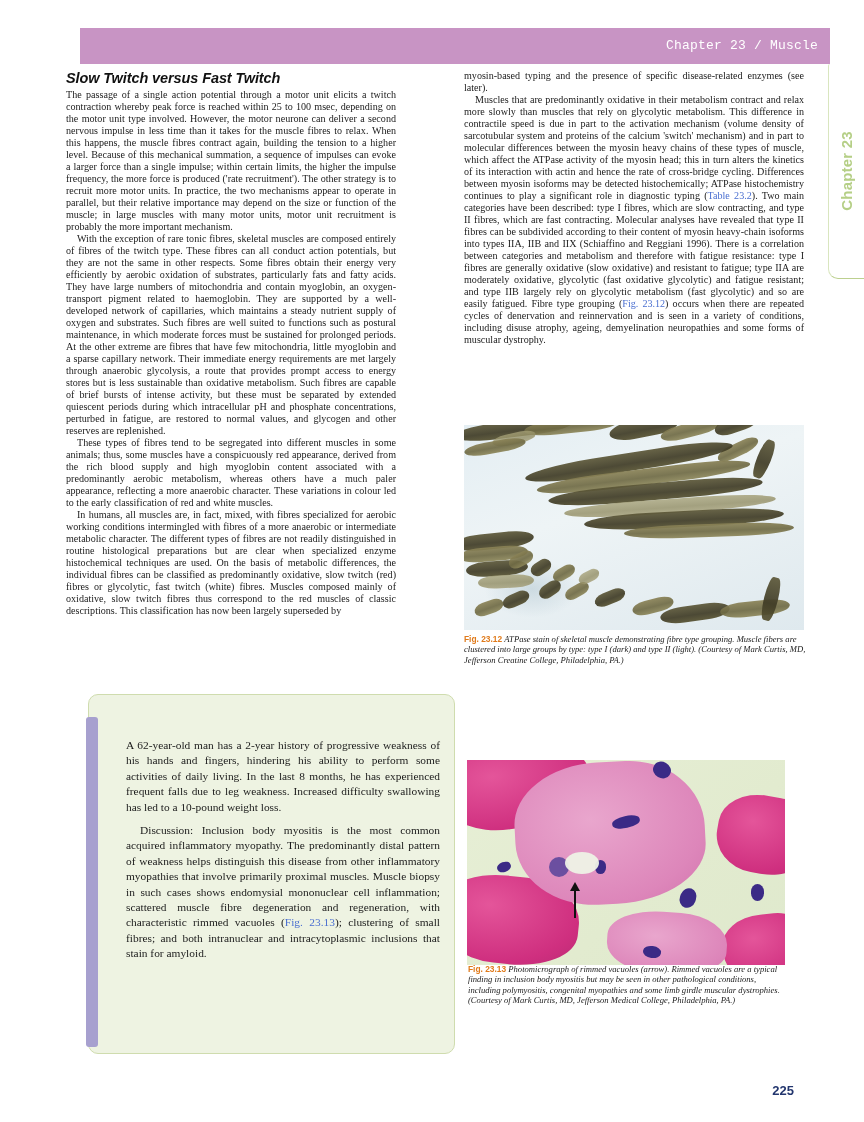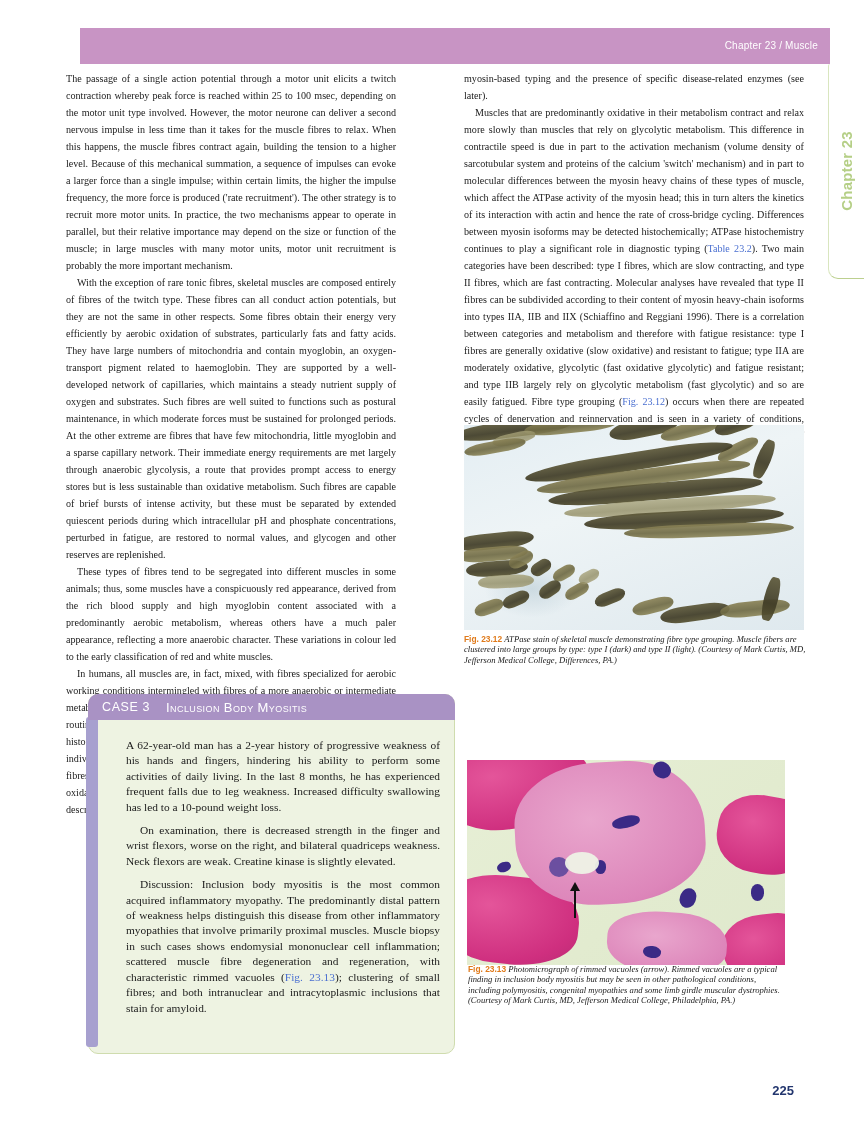--- a/index.html
+++ b/index.html
@@ -28,23 +28,23 @@
     width: 750px;
     height: 36px;
     background: #c894c4;
   }
   .header-title {
     position: absolute;
     right: 12px;
     top: 50%;
     transform: translateY(-52%);
     color: #ffffff;
-    font-size: 10px;
+    font-size: 13px;
     letter-spacing: 0.2px;
-    font-family: Liberation Sans, sans-serif;
+    font-family: Liberation Mono, monospace;
     white-space: nowrap;
   }
 
   
   .chapter-tab {
     position: absolute;
     left: 828px;
     top: 64px;
     width: 36px;
     height: 214px;
@@ -86,21 +86,21 @@
     font-style: italic;
     font-weight: bold;
     font-size: 14.5px;
     color: #111;
     margin: 0 0 3px 0;
     letter-spacing: -0.1px;
   }
   p.body {
     margin: 0;
     font-size: 10.1px;
-    line-height: 17px;
+    line-height: 12px;
     text-align: justify;
     text-justify: inter-word;
     hyphens: none;
   }
   p.body.indent { text-indent: 11px; }
   .xref { color: #4a6fd0; }
 
   
   .fig-12 {
     position: absolute;
@@ -268,20 +268,21 @@
 
   <div class="header-band">
     <div class="header-title">Chapter 23 / Muscle</div>
   </div>
 
   <div class="chapter-tab">
     <div class="chapter-tab-label">Chapter 23</div>
   </div>
 
   <div class="col col-left">
+    <h2 class="section-head">Slow Twitch versus Fast Twitch</h2>
     <p class="body">The passage of a single action potential through a motor unit elicits a twitch contraction whereby peak force is reached within 25 to 100 msec, depending on the motor unit type involved. However, the motor neurone can deliver a second nervous impulse in less time than it takes for the muscle fibres to relax. When this happens, the muscle fibres contract again, building the tension to a higher level. Because of this mechanical summation, a sequence of impulses can evoke a larger force than a single impulse; within certain limits, the higher the impulse frequency, the more force is produced ('rate recruitment'). The other strategy is to recruit more motor units. In practice, the two mechanisms appear to operate in parallel, but their relative importance may depend on the size or function of the muscle; in large muscles with many motor units, motor unit recruitment is probably the more important mechanism.</p>
     <p class="body indent">With the exception of rare tonic fibres, skeletal muscles are composed entirely of fibres of the twitch type. These fibres can all conduct action potentials, but they are not the same in other respects. Some fibres obtain their energy very efficiently by aerobic oxidation of substrates, particularly fats and fatty acids. They have large numbers of mitochondria and contain myoglobin, an oxygen-transport pigment related to haemoglobin. They are supported by a well-developed network of capillaries, which maintains a steady nutrient supply of oxygen and substrates. Such fibres are well suited to functions such as postural maintenance, in which moderate forces must be sustained for prolonged periods. At the other extreme are fibres that have few mitochondria, little myoglobin and a sparse capillary network. Their immediate energy requirements are met largely through anaerobic glycolysis, a route that provides prompt access to energy stores but is less sustainable than oxidative metabolism. Such fibres are capable of brief bursts of intense activity, but these must be separated by extended quiescent periods during which intracellular pH and phosphate concentrations, perturbed in fatigue, are restored to normal values, and glycogen and other reserves are replenished.</p>
     <p class="body indent">These types of fibres tend to be segregated into different muscles in some animals; thus, some muscles have a conspicuously red appearance, derived from the rich blood supply and high myoglobin content associated with a predominantly aerobic metabolism, whereas others have a much paler appearance, reflecting a more anaerobic character. These variations in colour led to the early classification of red and white muscles.</p>
     <p class="body indent">In humans, all muscles are, in fact, mixed, with fibres specialized for aerobic working conditions intermingled with fibres of a more anaerobic or intermediate metabolic character. The different types of fibres are not readily distinguished in routine histological preparations but are clear when specialized enzyme histochemical techniques are used. On the basis of metabolic differences, the individual fibres can be classified as predominantly oxidative, slow twitch (red) fibres or glycolytic, fast twitch (white) fibres. Muscles composed mainly of oxidative, slow twitch fibres thus correspond to the red muscles of classic descriptions. This classification has now been largely superseded by</p>
   </div>
 
   <div class="col col-right">
     <p class="body">myosin-based typing and the presence of specific disease-related enzymes (see later).</p>
     <p class="body indent" id="rc-rich"><span>Muscles that are predominantly oxidative in their metabolism contract and relax more slowly than muscles that rely on glycolytic metabolism. This difference in contractile speed is due in part to the activation mechanism (volume density of sarcotubular system and proteins of the calcium 'switch' mechanism) and in part to molecular differences between the myosin heavy chains of these types of muscle, which affect the ATPase activity of the myosin head; this in turn alters the kinetics of its interaction with actin and hence the rate of cross-bridge cycling. Differences between myosin isoforms may be detected histochemically; ATPase histochemistry continues to play a significant role in diagnostic typing (</span><span class="xref">Table 23.2</span><span>). Two main categories have been described: type I fibres, which are slow contracting, and type II fibres, which are fast contracting. Molecular analyses have revealed that type II fibres can be subdivided according to their content of myosin heavy-chain isoforms into types IIA, IIB and IIX (Schiaffino and Reggiani 1996). There is a correlation between categories and metabolism and therefore with fatigue resistance: type I fibres are generally oxidative (slow oxidative) and resistant to fatigue; type IIA are moderately oxidative, glycolytic (fast oxidative glycolytic) and fatigue resistant; and type IIB largely rely on glycolytic metabolism (fast glycolytic) and so are easily fatigued. Fibre type grouping (</span><span class="xref">Fig. 23.12</span><span>) occurs when there are repeated cycles of denervation and reinnervation and is seen in a variety of conditions, including disuse atrophy, ageing, demyelination neuropathies and some forms of muscular dystrophy.</span></p>
   </div>
@@ -317,33 +318,28 @@
     <div class="fiber" style="left:10px;  top:176px; width:30px;  height:13px; transform:rotate(-20deg);"></div>
     <div class="fiber dark" style="left:130px; top:166px; width:32px;  height:13px; transform:rotate(-22deg);"></div>
     <div class="fiber" style="left:168px; top:174px; width:42px;  height:14px; transform:rotate(-14deg);"></div>
     <div class="fiber dark" style="left:196px; top:180px; width:70px;  height:16px; transform:rotate(-8deg);"></div>
     <div class="fiber" style="left:256px; top:176px; width:70px;  height:15px; transform:rotate(-6deg);"></div>
     <div class="fiber dark" style="left:300px; top:152px; width:14px;  height:44px; transform:rotate(14deg);"></div>
   </div>
 
   <div class="fig-caption cap-12">
     <span class="fig-num">Fig. 23.12</span>
-    <span>ATPase stain of skeletal muscle demonstrating fibre type grouping. Muscle fibers are clustered into large groups by type: type I (dark) and type II (light). (Courtesy of Mark Curtis, MD, Jefferson Medical College, Differences, PA.)</span>
+    <span>ATPase stain of skeletal muscle demonstrating fibre type grouping. Muscle fibers are clustered into large groups by type: type I (dark) and type II (light). (Courtesy of Mark Curtis, MD, Jefferson Creatine College, Philadelphia, PA.)</span>
   </div>
 
   <div class="case-box">
     <div class="case-spine"></div>
   </div>
-  <div class="case-header">
-    <span class="case-label">CASE 3</span>
-    <span class="case-title">Inclusion Body Myositis</span>
-  </div>
   <div class="case-body">
     <p>A 62-year-old man has a 2-year history of progressive weakness of his hands and fingers, hindering his ability to perform some activities of daily living. In the last 8 months, he has experienced frequent falls due to leg weakness. Increased difficulty swallowing has led to a 10-pound weight loss.</p>
-    <p class="indent">On examination, there is decreased strength in the finger and wrist flexors, worse on the right, and bilateral quadriceps weakness. Neck flexors are weak. Creatine kinase is slightly elevated.</p>
     <p class="indent" id="case-discussion"><span>Discussion: Inclusion body myositis is the most common acquired inflammatory myopathy. The predominantly distal pattern of weakness helps distinguish this disease from other inflammatory myopathies that involve primarily proximal muscles. Muscle biopsy in such cases shows endomysial mononuclear cell inflammation; scattered muscle fibre degeneration and regeneration, with characteristic rimmed vacuoles (</span><span class="xref">Fig. 23.13</span><span>); clustering of small fibres; and both intranuclear and intracytoplasmic inclusions that stain for amyloid.</span></p>
   </div>
 
   <div class="fig-13">
     <div class="he-bg"></div>
     <div class="cell magenta" style="left:-26px; top:-16px; width:150px; height:84px; transform:rotate(-8deg);"></div>
     <div class="cell magenta" style="left:250px; top:36px;  width:96px;  height:78px; transform:rotate(10deg);"></div>
     <div class="cell magenta" style="left:-28px; top:116px; width:140px; height:88px; transform:rotate(6deg);"></div>
     <div class="cell magenta" style="left:256px; top:154px; width:90px;  height:66px; transform:rotate(-6deg);"></div>
     <div class="cell pale" style="left:48px;  top:2px;   width:190px; height:142px; transform:rotate(-3deg);"></div>

